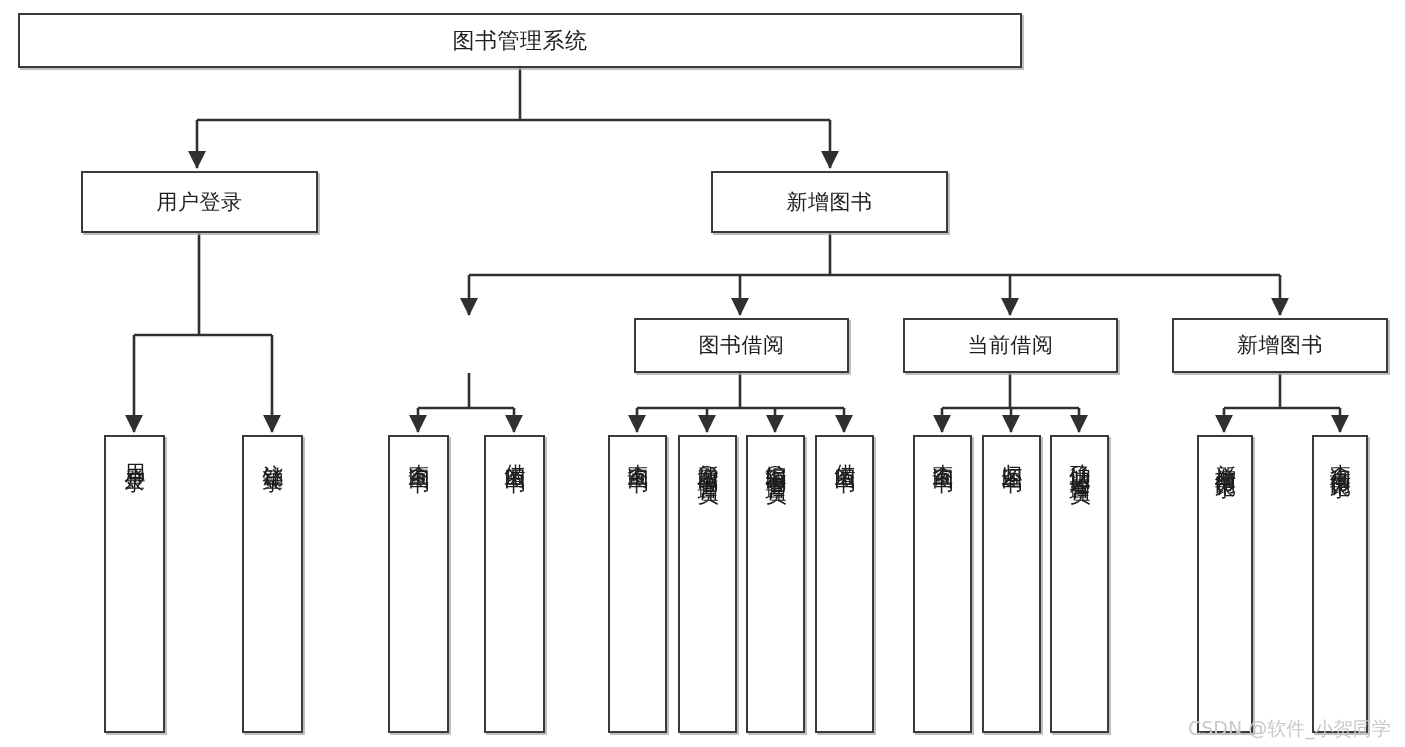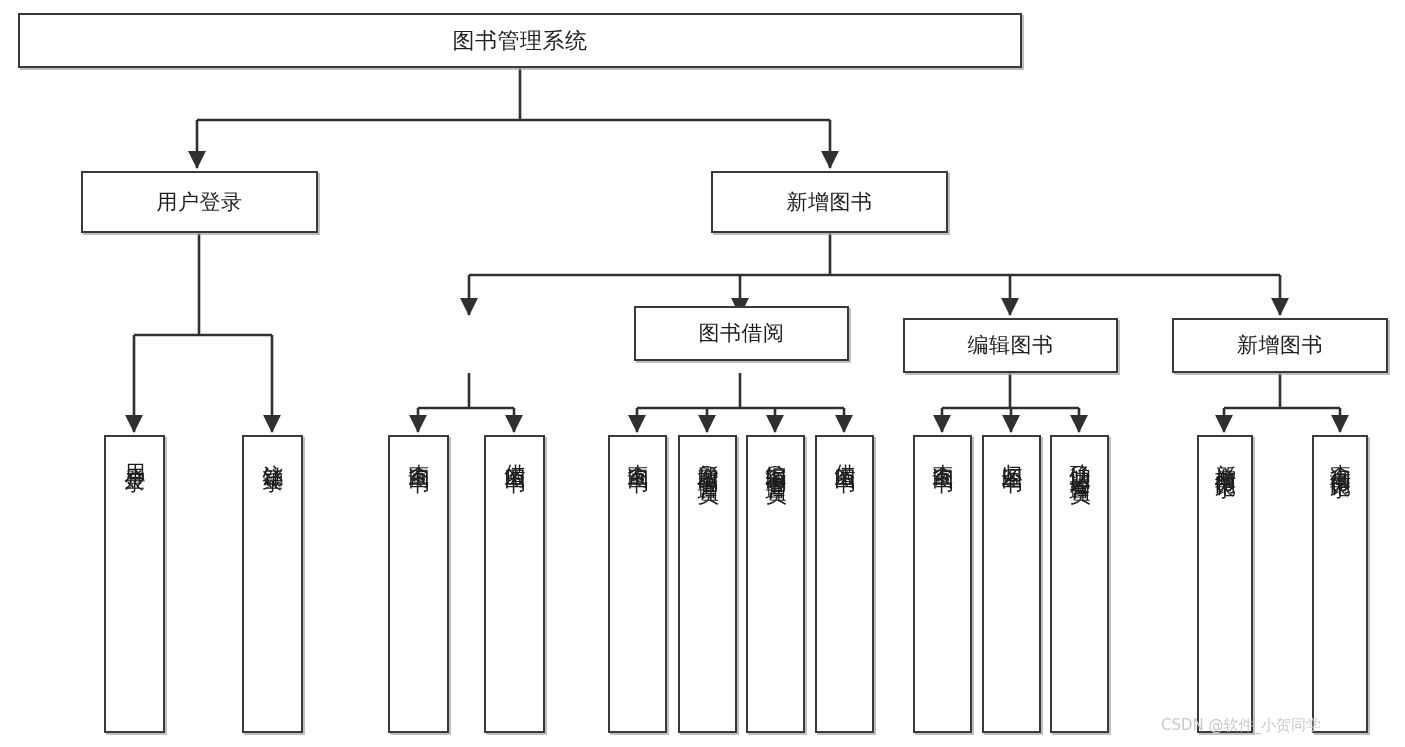--- a/index.html
+++ b/index.html
@@ -58,23 +58,23 @@
     text-orientation: upright;
     font-size: 21px;
     letter-spacing: 3px;
     line-height: 1;
   }
   .node.root .label {
     font-size: 22px;
   }
   #watermark {
     position: absolute;
-    left: 1161px;
+    left: 1188px;
     top: 716px;
-    font-size: 15px;
+    font-size: 19px;
     color: #c9c9c9;
     white-space: nowrap;
     z-index: 3;
     font-family: "DejaVu Sans", "Liberation Sans", sans-serif;
   }
 </style>
 </head>
 <body>
 
 <div id="canvas">
@@ -133,25 +133,25 @@
     <span class="label">图书管理系统</span>
   </div>
 
   <div class="node horiz" style="left:81px;top:171px;width:237px;height:62px;">
     <span class="label">用户登录</span>
   </div>
   <div class="node horiz" style="left:711px;top:171px;width:237px;height:62px;">
     <span class="label">新增图书</span>
   </div>
 
-  <div class="node horiz" style="left:634px;top:306px;width:215px;height:55px;">
+  <div class="node horiz" style="left:634px;top:318px;width:215px;height:55px;">
     <span class="label">图书借阅</span>
   </div>
   <div class="node horiz" style="left:903px;top:318px;width:215px;height:55px;">
-    <span class="label">编辑图书</span>
+    <span class="label">当前借阅</span>
   </div>
   <div class="node horiz" style="left:1172px;top:318px;width:216px;height:55px;">
     <span class="label">新增图书</span>
   </div>
 
   <div class="node vert" style="left:104px;top:435px;width:61px;height:298px;">
     <span class="label">用户登录</span>
   </div>
   <div class="node vert" style="left:242px;top:435px;width:61px;height:298px;">
     <span class="label">注销登录</span>

